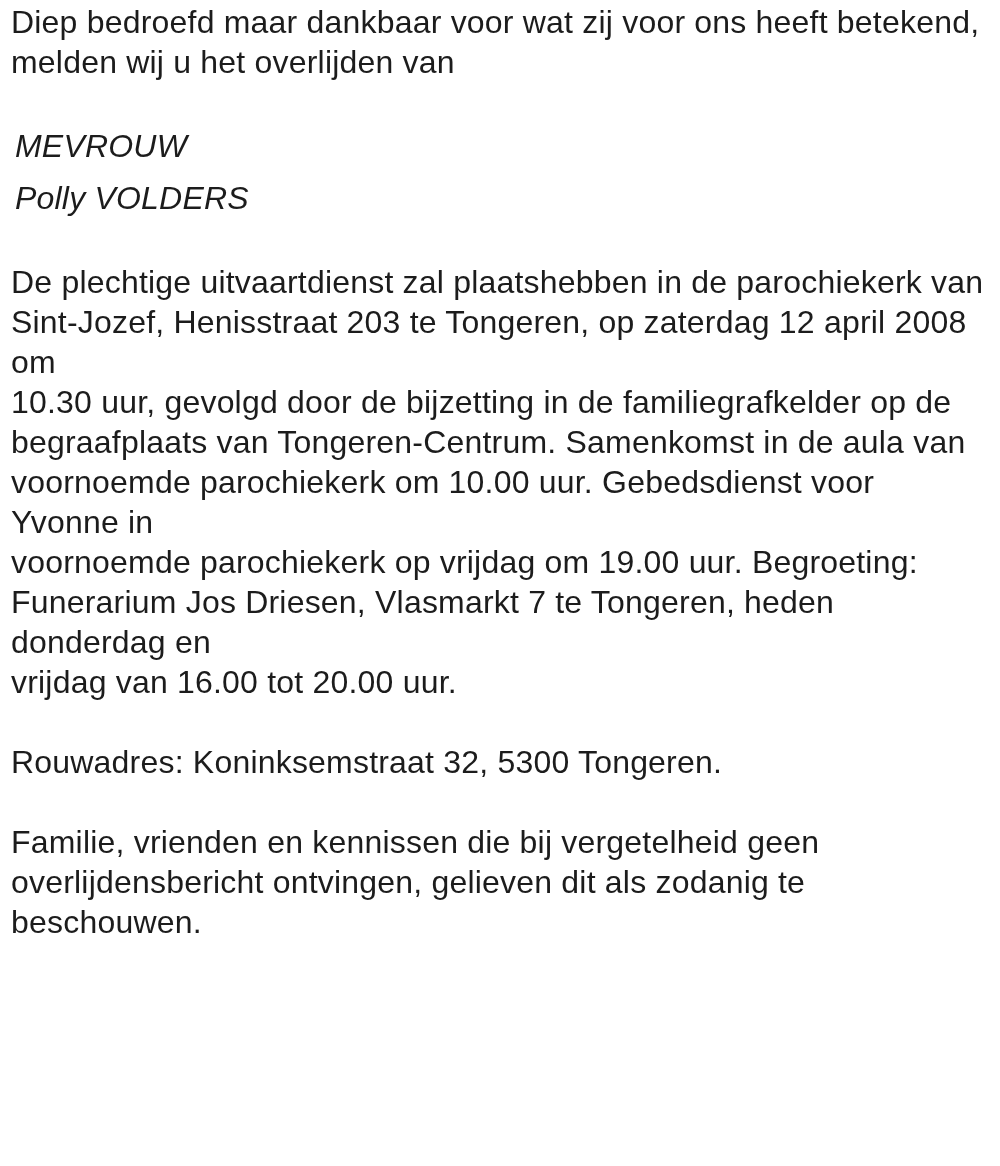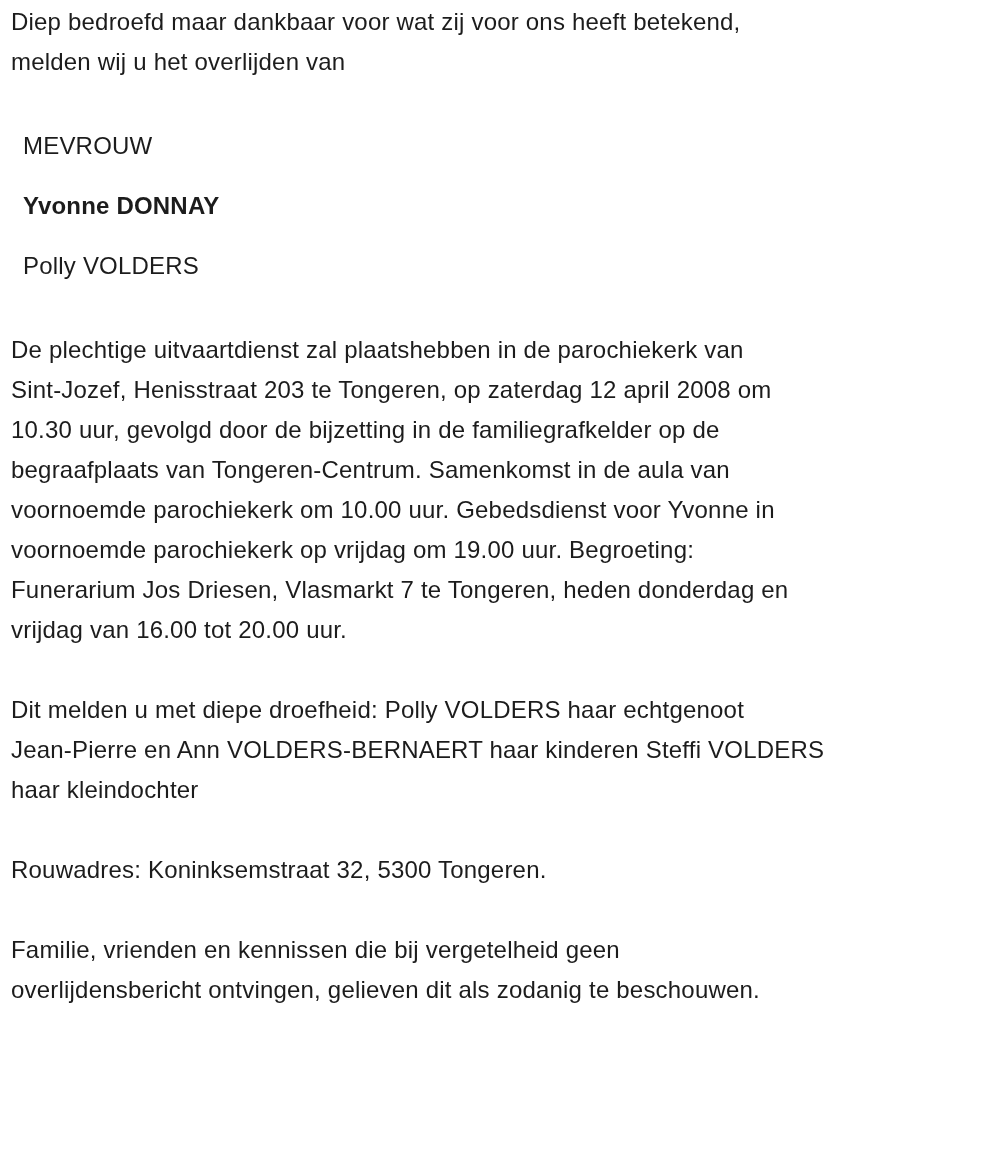--- a/index.html
+++ b/index.html
@@ -8,67 +8,64 @@
     background: #ffffff;
     width: 1000px;
     height: 1166px;
     overflow: hidden;
   }
   .obituary {
     box-sizing: border-box;
     width: 1000px;
     padding: 2px 12px 0 11px;
     font-family: "Liberation Sans", "DejaVu Sans", sans-serif;
-    font-size: 24px;
+    font-size: 32px;
     line-height: 40px;
     color: #1c1c1c;
     letter-spacing: 0.2px;
   }
   .para {
     margin: 0 0 40px 0;
     white-space: pre-line; 
   }
   .name-block {
     margin: 0 0 40px 0;
   }
   .name-block .name-line {
-    margin: 12px;
+    margin: 4px;
     line-height: 48px;
     white-space: pre-line;
+    font-style: italic;
   }
   .deceased-name {
     font-weight: bold;
   }
 </style>
 </head>
 <body>
 
 <div class="obituary">
 
   <p class="para">Diep bedroefd maar dankbaar voor wat zij voor ons heeft betekend,
 melden wij u het overlijden van</p>
 
   <div class="name-block">
     <p class="name-line">MEVROUW</p>
-    <p class="name-line deceased-name">Yvonne DONNAY</p>
     <p class="name-line">Polly VOLDERS</p>
   </div>
 
 
   <p class="para">De plechtige uitvaartdienst zal plaatshebben in de parochiekerk van
 Sint-Jozef, Henisstraat 203 te Tongeren, op zaterdag 12 april 2008 om
 10.30 uur, gevolgd door de bijzetting in de familiegrafkelder op de
 begraafplaats van Tongeren-Centrum. Samenkomst in de aula van
 voornoemde parochiekerk om 10.00 uur. Gebedsdienst voor Yvonne in
 voornoemde parochiekerk op vrijdag om 19.00 uur. Begroeting:
 Funerarium Jos Driesen, Vlasmarkt 7 te Tongeren, heden donderdag en
 vrijdag van 16.00 tot 20.00 uur.</p>
 
-  <p class="para">Dit melden u met diepe droefheid: Polly VOLDERS haar echtgenoot
-Jean-Pierre en Ann VOLDERS-BERNAERT haar kinderen Steffi VOLDERS
-haar kleindochter</p>
 
   <p class="para">Rouwadres: Koninksemstraat 32, 5300 Tongeren.</p>
 
   <p class="para">Familie, vrienden en kennissen die bij vergetelheid geen
 overlijdensbericht ontvingen, gelieven dit als zodanig te beschouwen.</p>
 
 </div>
 
 </body></html>

